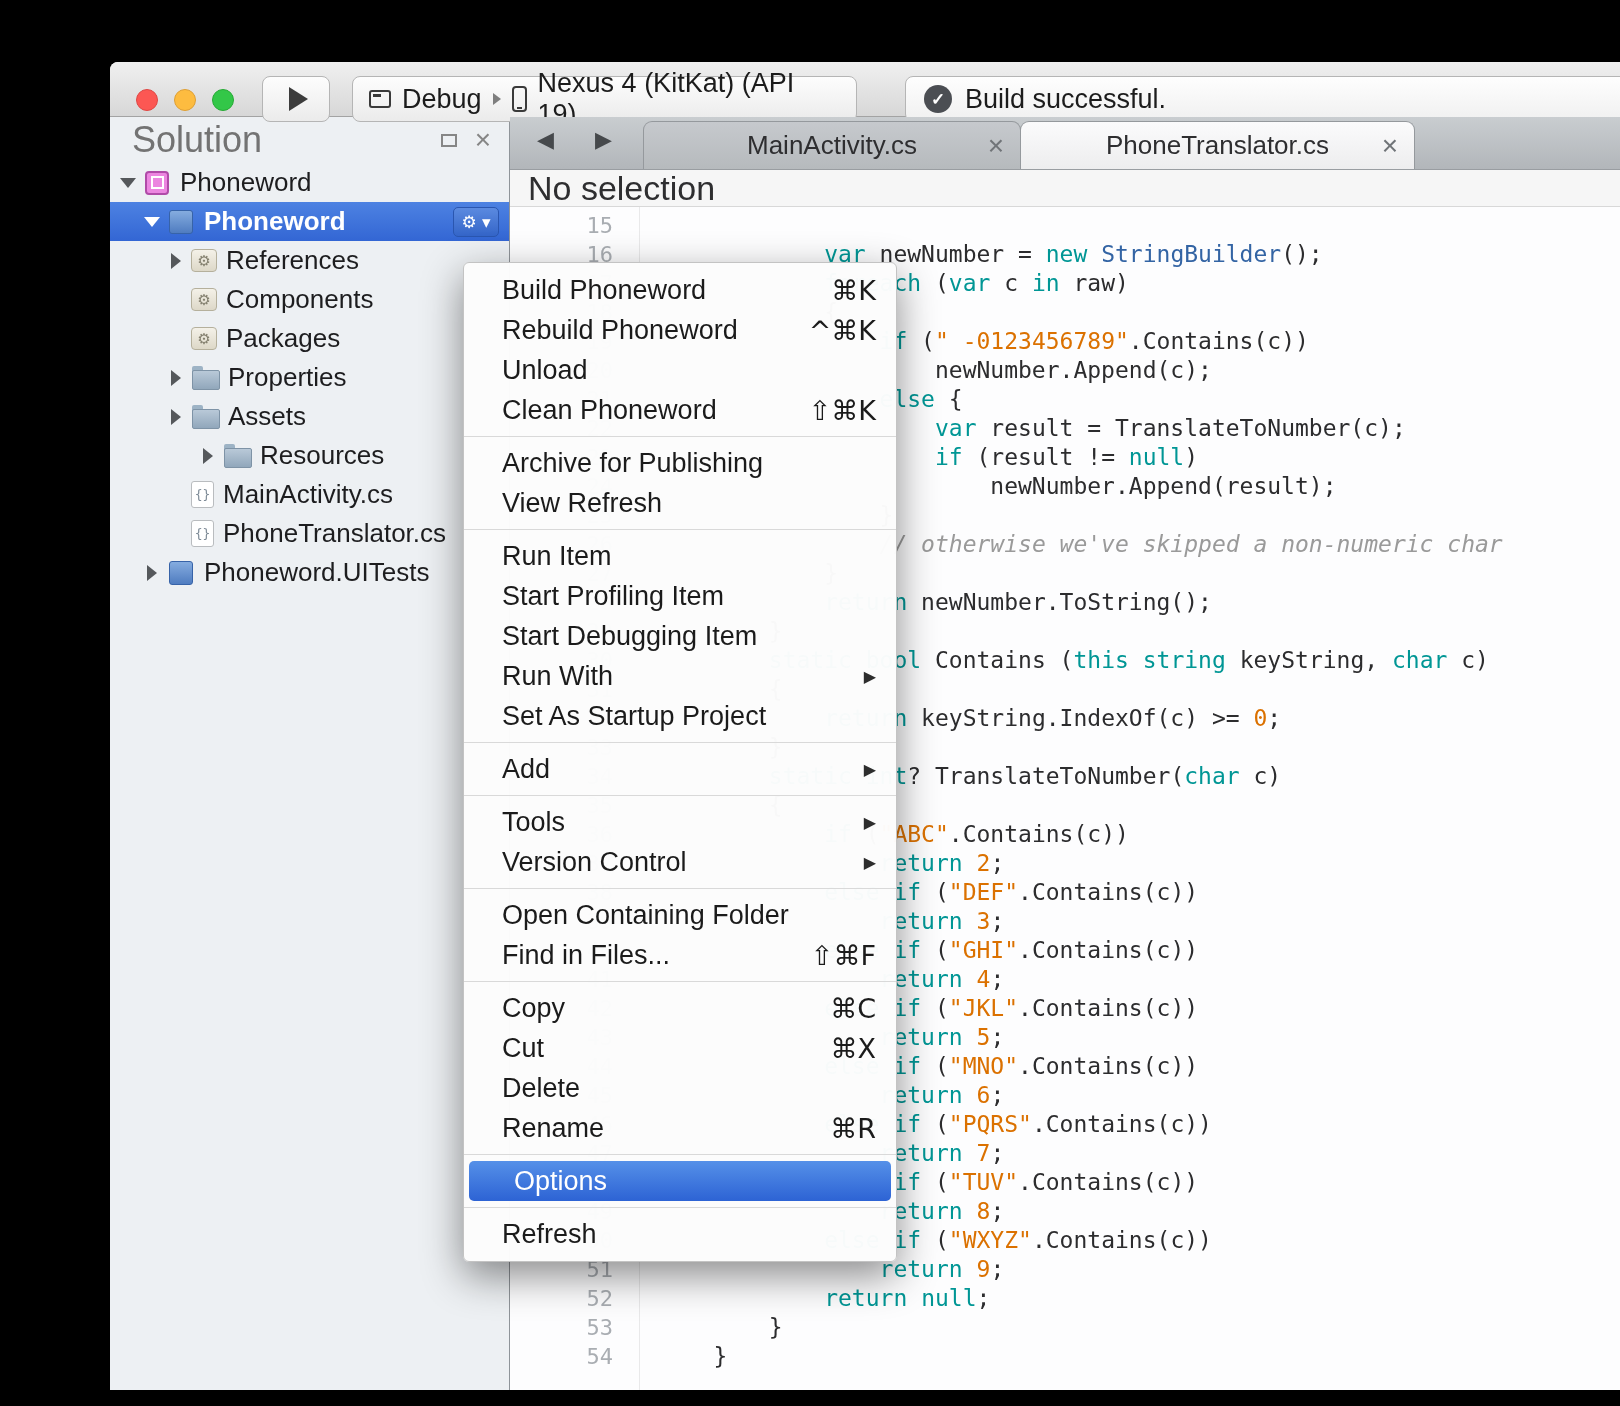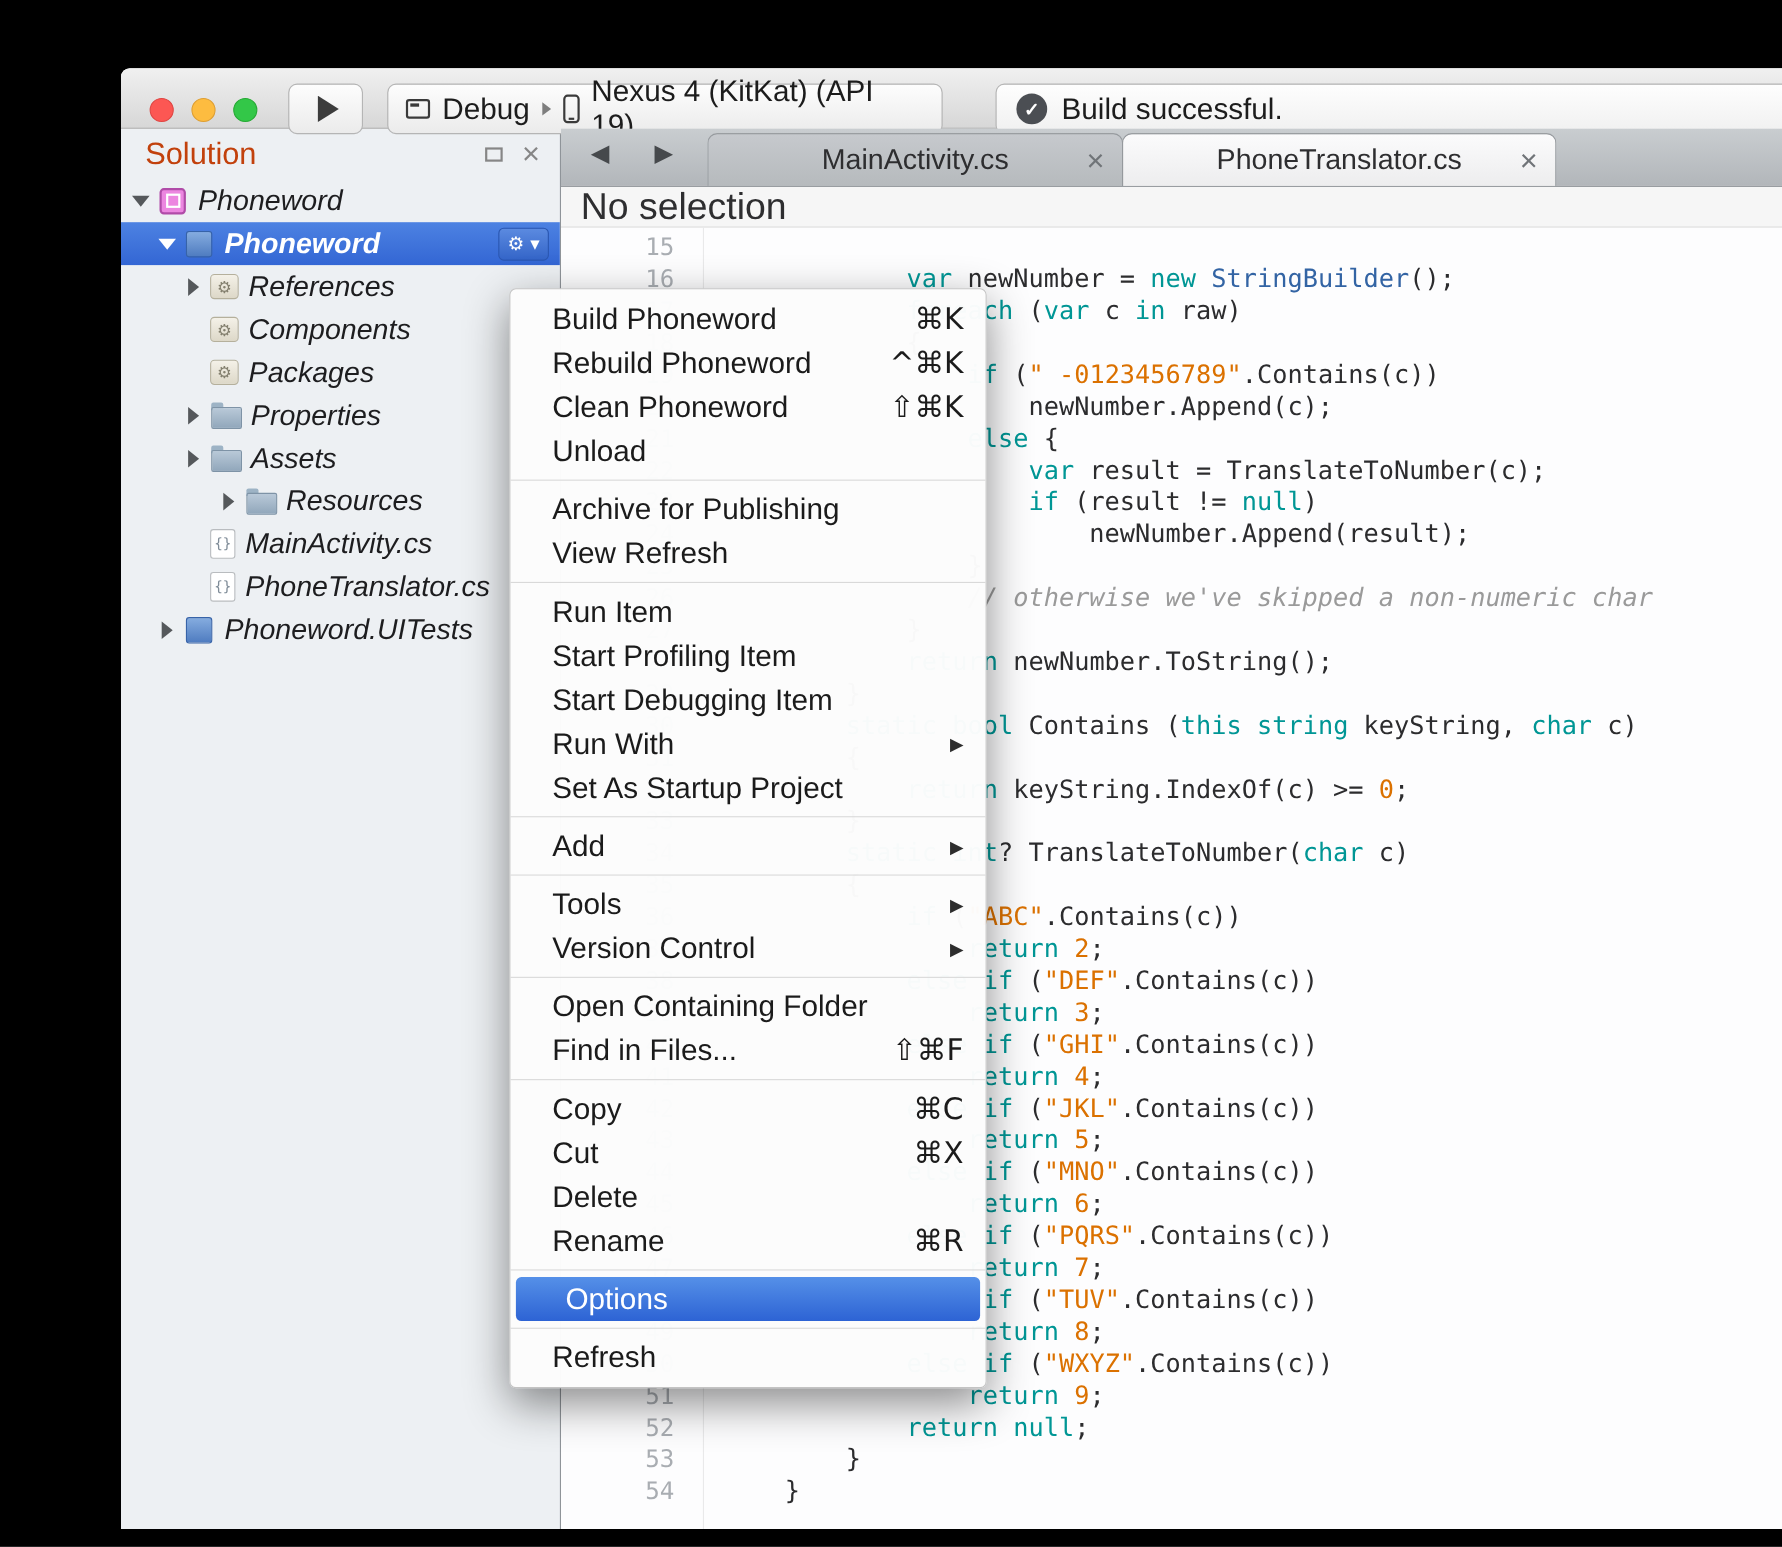--- a/index.html
+++ b/index.html
@@ -39,21 +39,21 @@
   .check { width:28px; height:28px; border-radius:50%; background:#4b4e53; color:#fff;
            font-size:17px; font-weight:bold; display:flex; align-items:center; justify-content:center; flex:none; }
 
   
   .main { flex:1; display:flex; min-height:0; }
 
   
   .sidebar { width:400px; flex:none; background:#edf0f3; border-right:1px solid #8f9499;
              display:flex; flex-direction:column; }
   .sidebar-header { height:46px; flex:none; display:flex; align-items:center; padding:0 18px 0 22px; }
-  .pad-title { font-size:28px; color:#c2410c; flex:1; }
+  .pad-title { font-size:36px; color:#737373; flex:1; }
   .dock-icon { width:16px; height:13px; border:2px solid #868686; margin-right:18px; }
   .pad-close { font-size:28px; color:#868686; line-height:1; }
 
   .tree { flex:1; font-size:26px; color:#1d1d1f; overflow:hidden; }
   .trow { height:39px; display:flex; align-items:center; }
   .trow.sel { background:linear-gradient(180deg,#4d82e2,var(--selblue,#3366d4)); }
   .trow.sel .tlabel { color:#fff; font-weight:bold; }
   .expander { width:20px; height:20px; flex:none; display:flex; align-items:center; justify-content:center; margin-right:5px; }
   .expander.down::before  { content:''; border-left:8px solid transparent; border-right:8px solid transparent; border-top:10px solid #55585b; }
   .expander.right::before { content:''; border-top:8px solid transparent; border-bottom:8px solid transparent; border-left:10px solid #55585b; }
@@ -65,21 +65,21 @@
   .ic-project::before  { content:''; width:22px; height:22px; border:1px solid #3763a8;
                          background:linear-gradient(180deg,#85acdf,#4f7cc0); border-radius:3px; }
   .ic-package { width:26px; height:23px; background:linear-gradient(180deg,#f4f1e8,#ddd8c8);
                 border:1px solid #b5b09c; border-radius:4px; font-size:15px; color:#84806f; }
   .ic-folder::before { content:''; position:absolute; top:2px; left:1px; width:11px; height:7px;
                        background:#9db3c5; border-radius:2px 2px 0 0; }
   .ic-folder::after  { content:''; position:absolute; top:6px; left:1px; width:26px; height:18px;
                        background:linear-gradient(180deg,#b9c9d8,#91a7bb); border:1px solid #7e93a6; border-radius:2px; }
   .ic-csfile { width:23px; height:27px; background:#fff; border:1px solid #b9bcbf; border-radius:3px;
                font-size:13px; color:#7e8b97; font-family:"DejaVu Sans Mono",monospace; }
-  .tlabel { white-space:nowrap;font-style:italic; }
+  .tlabel { white-space:nowrap; }
   .row-gear { margin-left:auto; margin-right:10px; width:46px; height:30px; flex:none;
               background:linear-gradient(180deg,#5b8ae0,#3465c8); border:1px solid #2a56b0; border-radius:5px;
               color:#fff; display:flex; align-items:center; justify-content:center; font-size:17px;
               font-family:"DejaVu Sans",sans-serif; }
 
   
   .editor { flex:1; display:flex; flex-direction:column; min-width:0; background:#fdfdfd; }
   .tabbar { height:53px; flex:none; position:relative;
             background:linear-gradient(180deg,#c9cdd0,#b2b6ba); border-bottom:1px solid #999da1; }
   .nav { position:absolute; top:10px; font-size:22px; color:#46494c; font-family:"DejaVu Sans",sans-serif; }
@@ -288,26 +288,26 @@
 <div class="ctx-menu">
     <div class="menu-item">
       <span class="mi-label">Build Phoneword</span>
       <span class="mi-sc">⌘K</span>
     </div>
     <div class="menu-item">
       <span class="mi-label">Rebuild Phoneword</span>
       <span class="mi-sc">^⌘K</span>
     </div>
     <div class="menu-item">
+      <span class="mi-label">Unload</span>
+    </div>
+    <div class="menu-item">
       <span class="mi-label">Clean Phoneword</span>
       <span class="mi-sc">⇧⌘K</span>
     </div>
-    <div class="menu-item">
-      <span class="mi-label">Unload</span>
-    </div>
     <div class="menu-sep"></div>
     <div class="menu-item">
       <span class="mi-label">Archive for Publishing</span>
     </div>
     <div class="menu-item">
       <span class="mi-label">View Refresh</span>
     </div>
     <div class="menu-sep"></div>
     <div class="menu-item">
       <span class="mi-label">Run Item</span>

